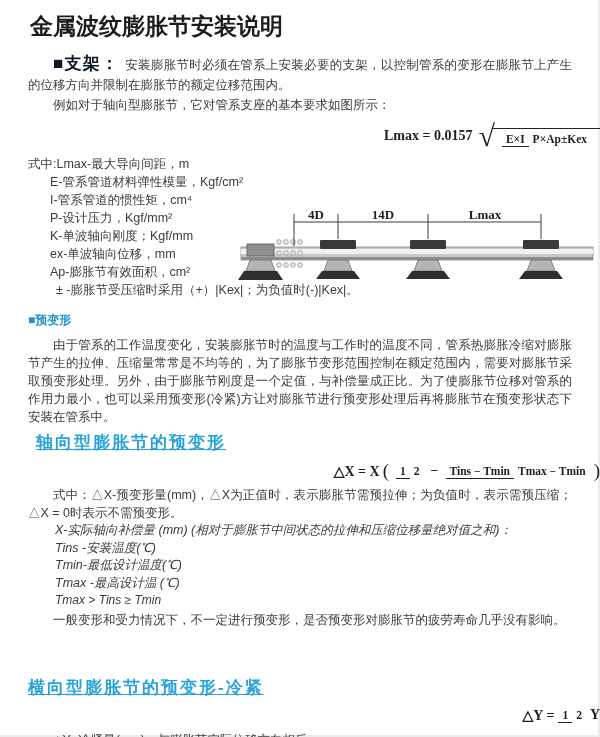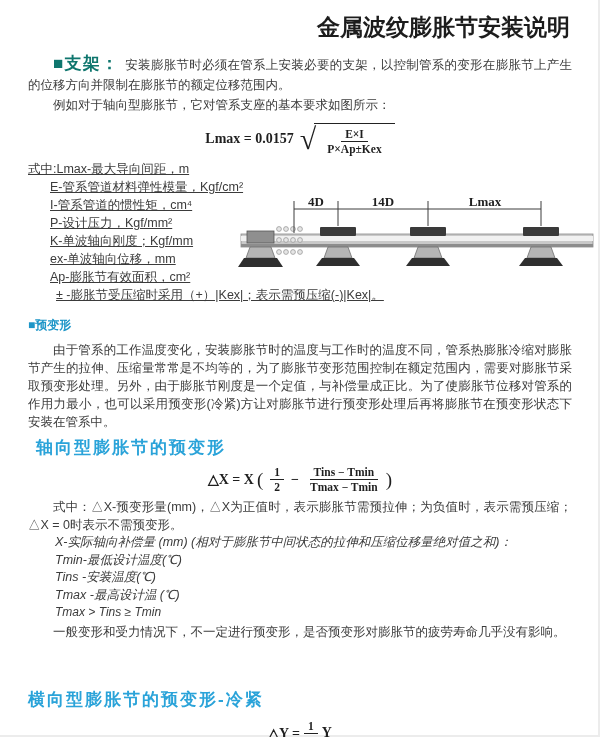--- a/index.html
+++ b/index.html
@@ -9,73 +9,73 @@
     background:#ffffff;
     font-family:"Liberation Sans", sans-serif;
     color:#3b3b3b;
   }
   .page {
     position:relative; width:600px; height:737px; overflow:hidden;
     background:#fff;
     box-shadow: inset -2px 0 0 #ececec, inset 0 -2px 0 #ececec;
   }
   .doc-title {
-    margin:12px 30px 12px; text-align:right;
-    font-size:23px; line-height:30px; font-weight:bold; color:#1c1c1c;
+    margin:12px 30px 12px; text-align:left;
+    font-size:23px; line-height:30px; font-weight:bold; color:#1c1c1c;font-family:Liberation Serif, serif;
   }
   .para {
     margin:0 28px; font-size:12.5px; line-height:20px;
     text-align:justify; text-indent:2em; color:#3b3b3b;
   }
   .p-support { margin-top:12px; }
   .section-label {
-    color:#0f766e; font-size:17px; font-weight:bold;
+    color:#0f172a; font-size:17px; font-weight:bold;
     letter-spacing:1px; margin-right:6px;
   }
   .section-header {
     margin:8px 28px 2px; font-size:12px; font-weight:bold;
     color:#1e96c8; line-height:24px;
   }
   .sub-heading {
     margin:6px 0 0 36px; font-size:17px; font-weight:bold;
-    color:#2aa3d9; line-height:22px; letter-spacing:2px;
+    color:#2aa3d9; line-height:22px; letter-spacing:2px;text-decoration:underline;
   }
   .sub-heading.lateral { margin-left:28px;margin-top:48px; }
 
   
   .formula-row {
-    display:flex; justify-content:center; align-items:center;
+    display:flex; justify-content:flex-end; align-items:center;
     font-family:"Liberation Serif", serif; font-weight:bold;
     color:#1f1f1f; font-size:14px; margin:6px 0 4px;
   }
   .radical { font-size:30px; font-weight:normal; line-height:30px; margin:0 -2px 0 6px; }
   .radicand { border-top:1.5px solid #222; padding:2px 5px 0; margin-top:2px; }
-  .frac { display:inline-flex; flex-direction:column; align-items:center;
+  .frac { display:inline-flex; flex-direction:row; align-items:center;
           font-size:11.5px; line-height:14px; margin:0 4px; }
   .frac .num { border-bottom:1px solid #222; padding:0 4px; }
   .frac .den { padding:0 4px; }
   .paren { font-size:19px; font-weight:normal; }
   .fx-gap { margin:0 3px; }
 
   
-  .definitions { margin-top:2px;text-decoration:underline; }
+  .definitions { margin-top:2px; }
   .def-line {
     margin-left:50px; font-size:12.5px; line-height:18px; color:#3b3b3b;
   }
   .def-line.first { margin-left:28px; }
   .def-line.hang { margin-left:56px; line-height:19px; }
 
   .note-line {
     margin:0 28px 0 55px; font-size:12.5px; line-height:17.5px; color:#3b3b3b;font-style:italic;
   }
   .note-line.rel { font-size:12px; }
 
   
   .diagram {
-    position:absolute; left:238px; top:196px; width:360px; height:100px;
+    position:absolute; left:238px; top:209px; width:360px; height:100px;
   }
   .diagram svg { display:block; }
   .dim-label {
     font-family:"Liberation Serif", serif; font-weight:bold; font-size:13px; fill:#1f1f1f;
   }
 </style>
 </head>
 <body>
 
 <div class="page">
@@ -97,21 +97,21 @@
   </div>
 
   <div class="definitions">
     <div class="def-line first">式中:Lmax-最大导向间距，m</div>
     <div class="def-line">E-管系管道材料弹性模量，Kgf/cm²</div>
     <div class="def-line">I-管系管道的惯性矩，cm⁴</div>
     <div class="def-line">P-设计压力，Kgf/mm²</div>
     <div class="def-line">K-单波轴向刚度；Kgf/mm</div>
     <div class="def-line">ex-单波轴向位移，mm</div>
     <div class="def-line">Ap-膨胀节有效面积，cm²</div>
-    <div class="def-line hang">± -膨胀节受压缩时采用（+）|Kex|；表示需预压缩(-)|Kex|。</div>
+    <div class="def-line hang">± -膨胀节受压缩时采用（+）|Kex|；为负值时(-)|Kex|。</div>
   </div>
 
   <div class="diagram">
     <svg width="360" height="100" viewBox="0 0 360 100">
 
       <g>
         <rect x="3" y="38" width="352" height="13" fill="#c9c9c9" stroke="#8a8a8a" stroke-width="0.8"></rect>
         <rect x="3" y="40" width="352" height="5" fill="#f1f1f1"></rect>
         <rect x="3" y="48" width="352" height="3" fill="#8d8d8d"></rect>
       </g>
@@ -183,22 +183,22 @@
     <span class="fx-gap">−</span>
     <span class="frac">
       <span class="num">Tins − Tmin</span>
       <span class="den">Tmax − Tmin</span>
     </span>
     <span class="paren">)</span>
   </div>
 
   <p class="para" style="margin-top:2px; line-height:18px;">式中：△X-预变形量(mm)，△X为正值时，表示膨胀节需预拉伸；为负值时，表示需预压缩；△X = 0时表示不需预变形。</p>
   <div class="note-line">X-实际轴向补偿量 (mm) (相对于膨胀节中间状态的拉伸和压缩位移量绝对值之和)：</div>
+  <div class="note-line">Tins -安装温度(℃)</div>
   <div class="note-line">Tmin-最低设计温度(℃)</div>
-  <div class="note-line">Tins -安装温度(℃)</div>
   <div class="note-line">Tmax -最高设计温 (℃)</div>
   <div class="note-line rel">Tmax &gt; Tins ≥ Tmin</div>
   <p class="para" style="margin-top:1px; line-height:18px;">一般变形和受力情况下，不一定进行预变形，是否预变形对膨胀节的疲劳寿命几乎没有影响。</p>
 
   <div class="sub-heading lateral">横向型膨胀节的预变形-冷紧</div>
 
   <div class="formula-row" style="margin-top:8px;">
     <span>△Y =</span>
     <span class="frac">
       <span class="num">1</span>

